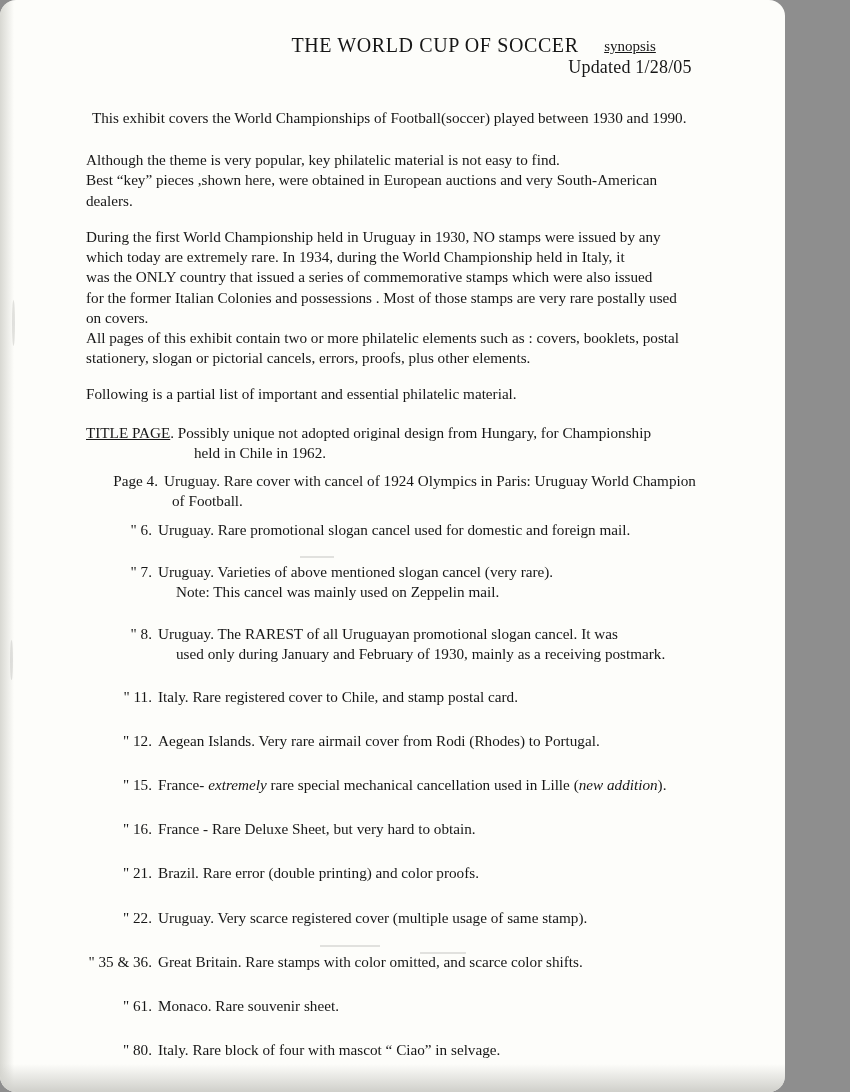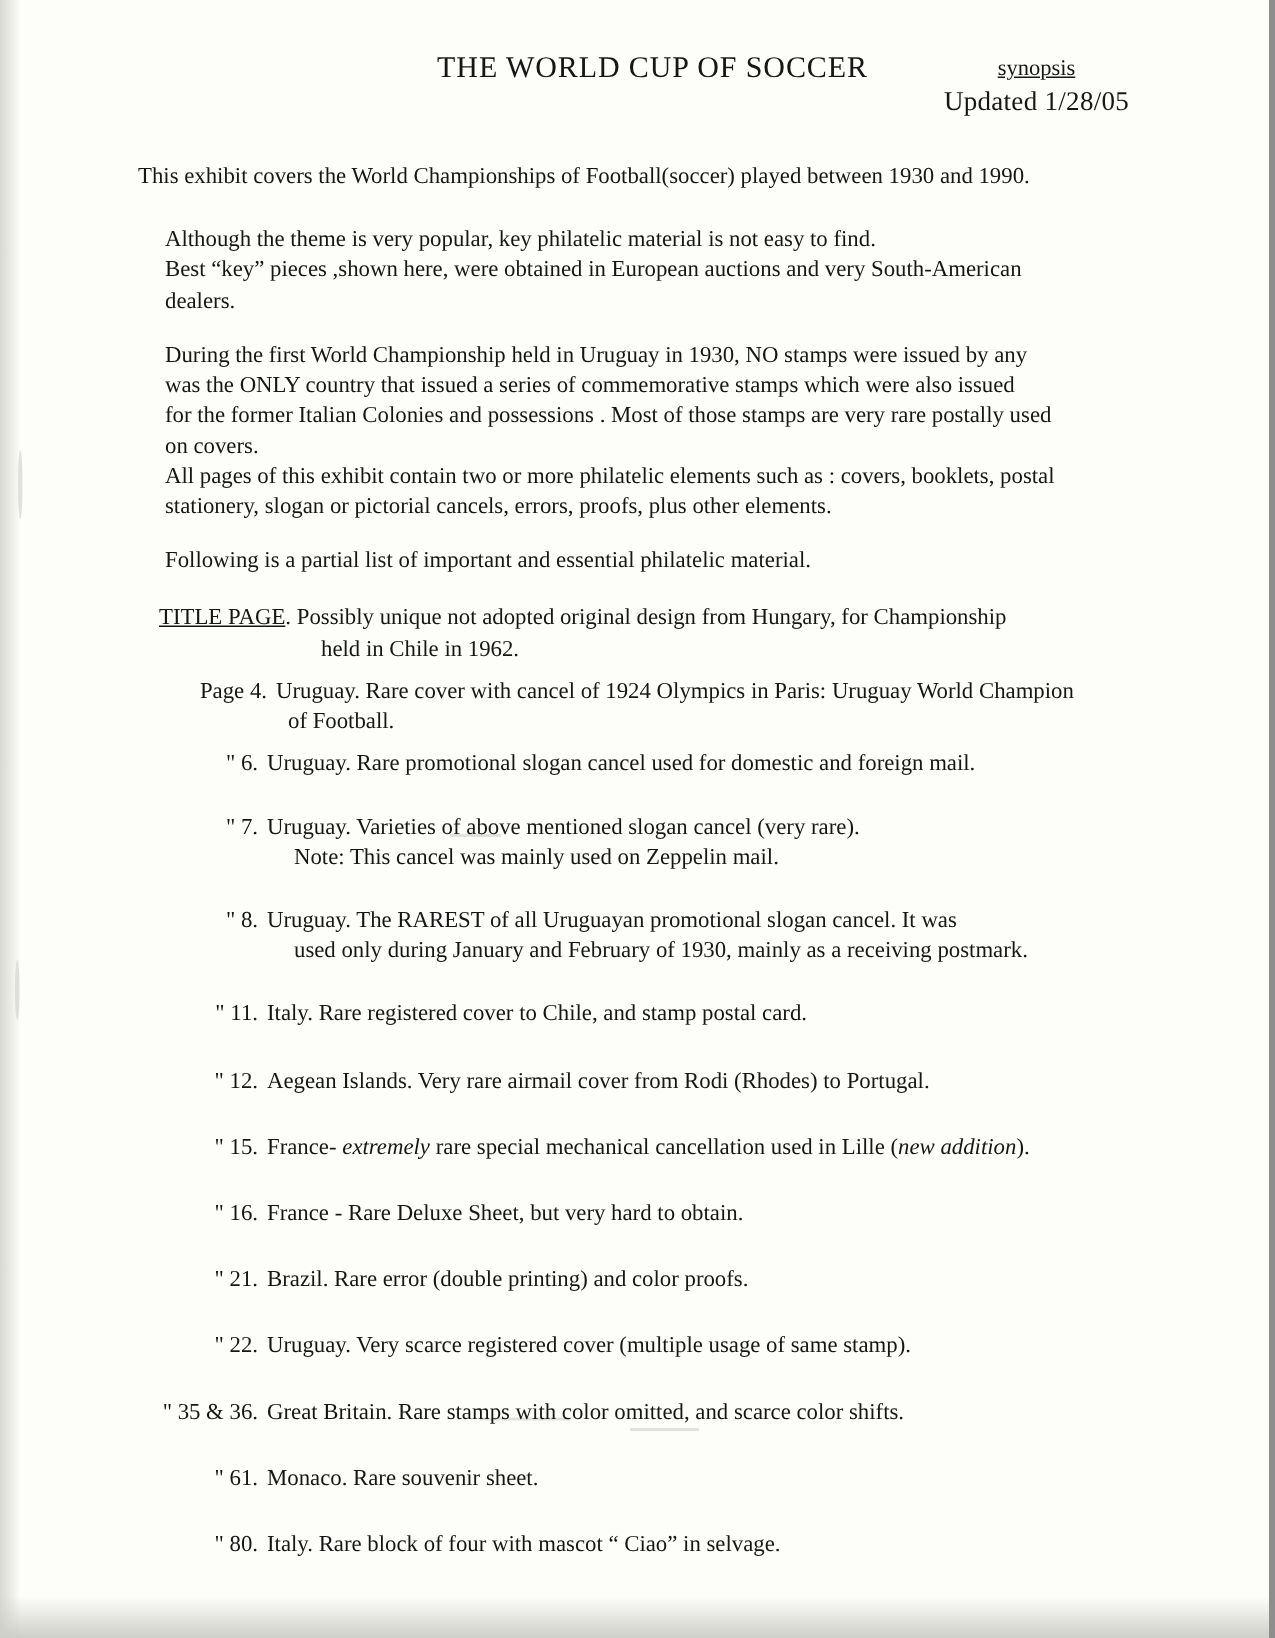--- a/index.html
+++ b/index.html
@@ -2,27 +2,28 @@
 <html><head>
 <meta charset="utf-8">
 <style>
   html, body {
     margin: 0;
     padding: 0;
     background: #8e8e8e;
   }
   .page {
     position: relative;
-    width: 846px;
+    width: 785px;
     height: 1092px;
     background: #fdfdfa;
     box-sizing: border-box;
     overflow: hidden;
     font-family: "Liberation Serif", serif;
     color: #161616;
+    border-radius: 16px;
   }
   
   .page::before {
     content: "";
     position: absolute;
     left: 0; top: 0;
     width: 14px; height: 100%;
     background: linear-gradient(to right, #d8d8d2, rgba(253,253,250,0));
     pointer-events: none;
   }
@@ -73,27 +74,26 @@
     position: absolute;
     top: 108px;
     left: 86px;
     width: 690px;
     font-size: 15.2px;
     line-height: 1.33;
   }
   .para {
     margin-bottom: 16px;
   }
-  .para .ln { display: block; margin-left: 24px; }
+  .para .ln { display: block; }
 
   .intro-line { margin-bottom: 22px; padding-left: 6px; }
 
   .list {
     margin-top: 18px;
-    margin-left: 20px;
   }
   .entry {
     position: relative;
     margin-bottom: 16px;
   }
   .entry .first {
     display: block;
     white-space: nowrap;
   }
   .entry .cont {
@@ -147,20 +147,21 @@
     <div class="intro-line">This exhibit covers the World Championships of  Football(soccer) played between 1930 and 1990.</div>
 
     <div class="para">
       <span class="ln">Although the theme is very popular, key philatelic material is  not easy to find.</span>
       <span class="ln">Best “key” pieces ,shown here, were obtained in European auctions and  very South-American</span>
       <span class="ln">dealers.</span>
     </div>
 
     <div class="para">
       <span class="ln">During the first World Championship held in Uruguay in 1930, NO stamps were issued by any</span>
+      <span class="ln">which today are extremely rare.  In 1934, during the World Championship held in Italy, it</span>
       <span class="ln">was the ONLY country that issued a series of commemorative stamps which were also issued</span>
       <span class="ln">for the former Italian Colonies and possessions . Most of  those stamps are very rare postally used</span>
       <span class="ln">on covers.</span>
       <span class="ln">All pages of this exhibit contain two or more philatelic elements such as : covers, booklets, postal</span>
       <span class="ln">stationery, slogan or pictorial cancels, errors, proofs, plus other elements.</span>
     </div>
 
     <div class="para" style="margin-bottom:12px;">
       <span class="ln">Following is a partial list of important and essential philatelic material.</span>
     </div>

